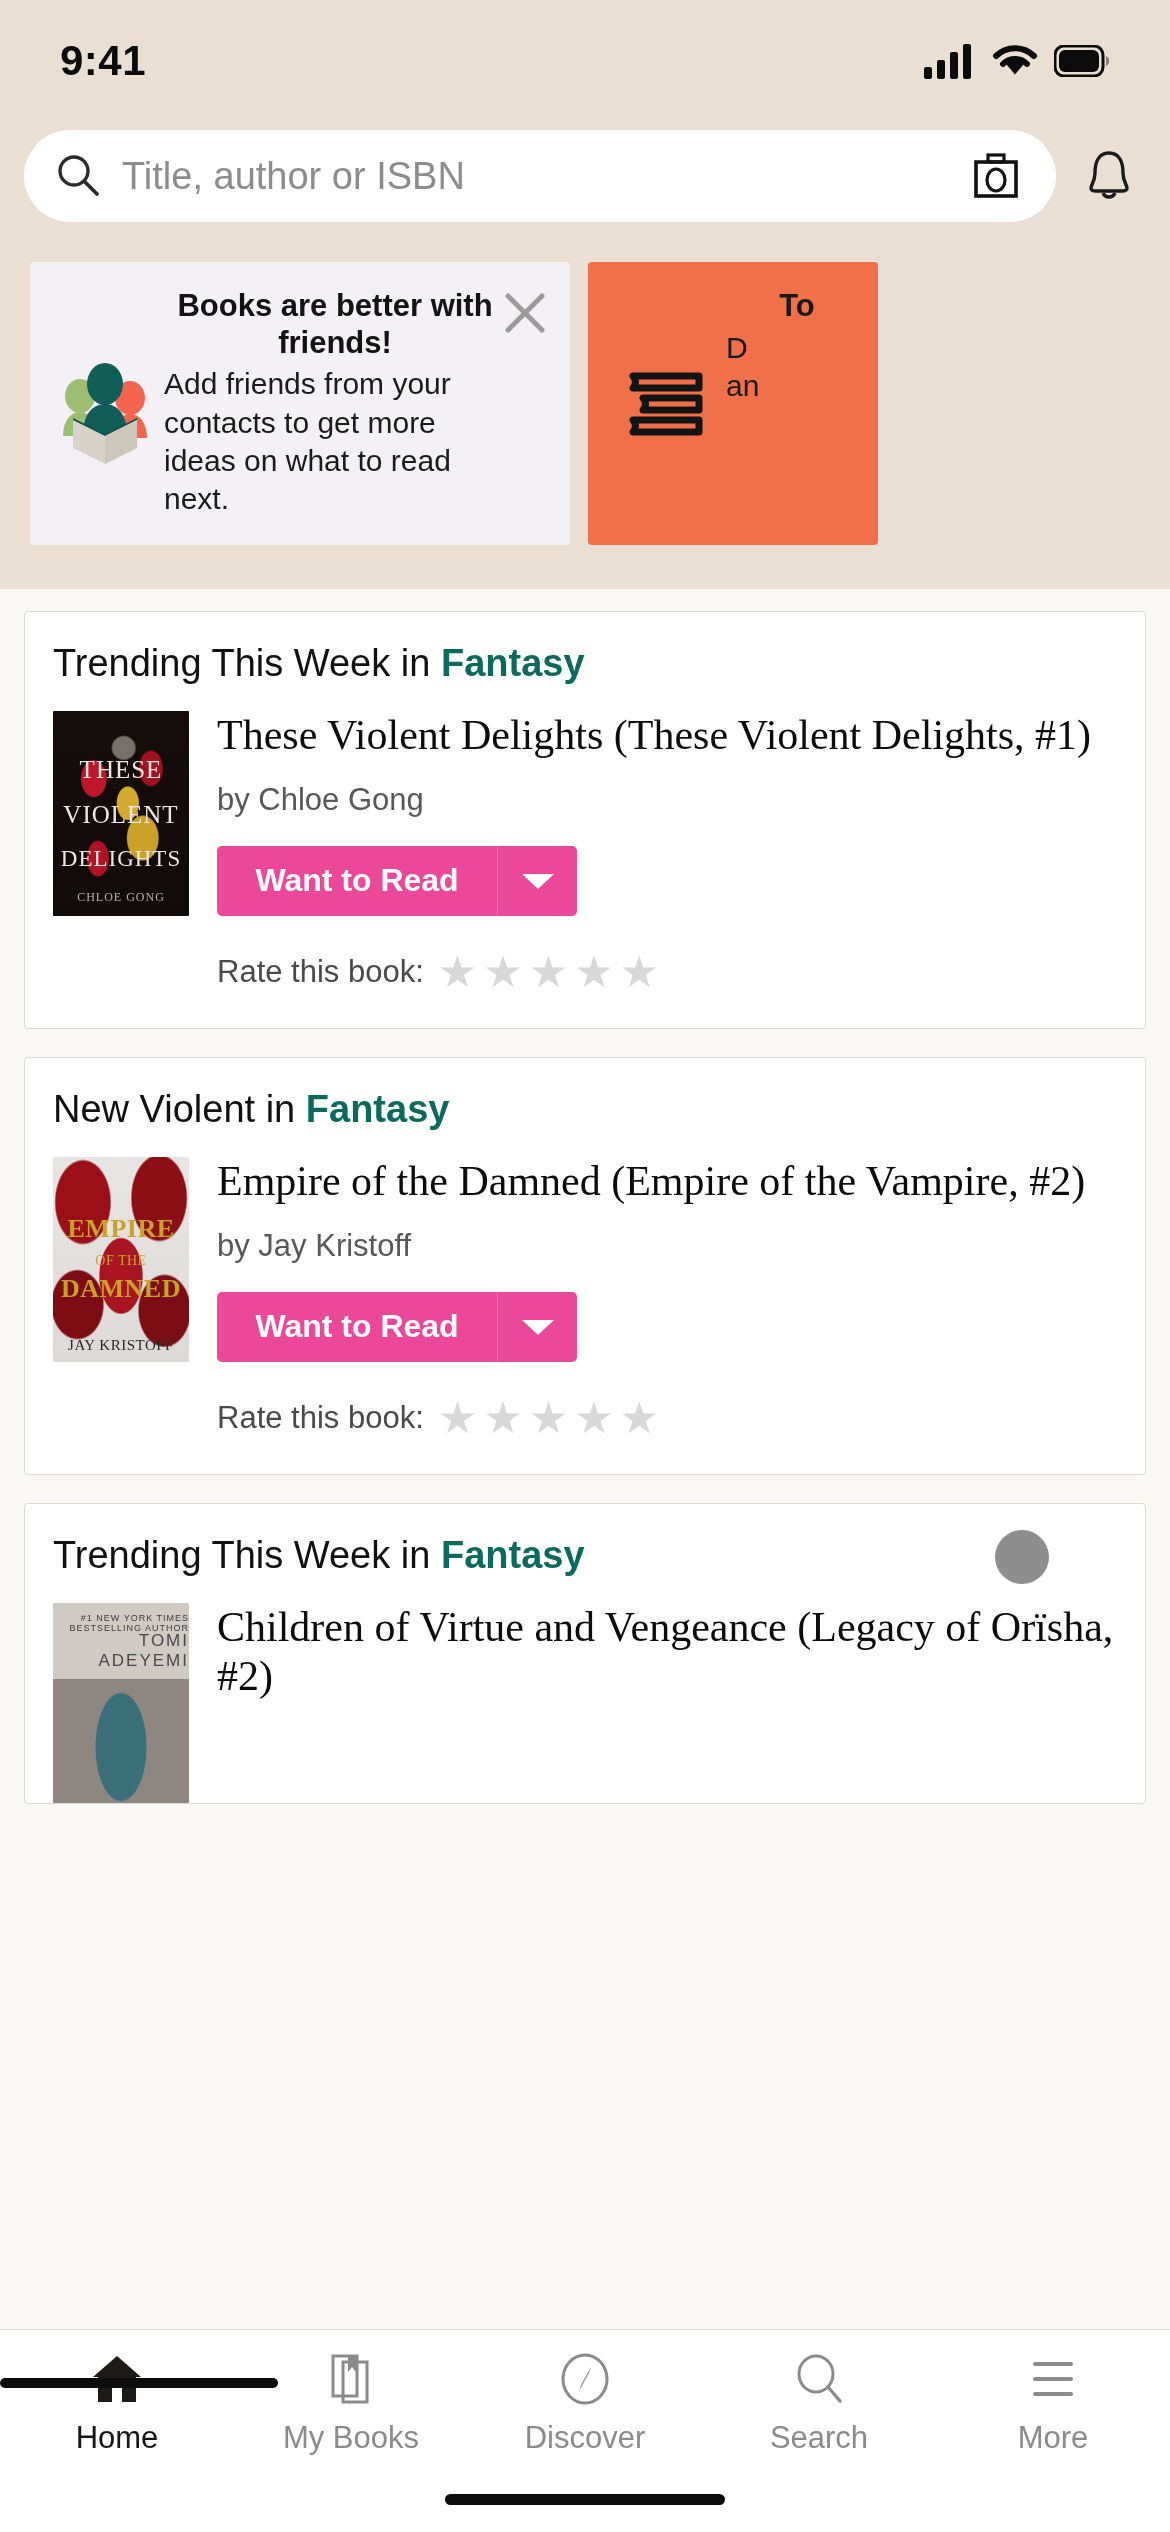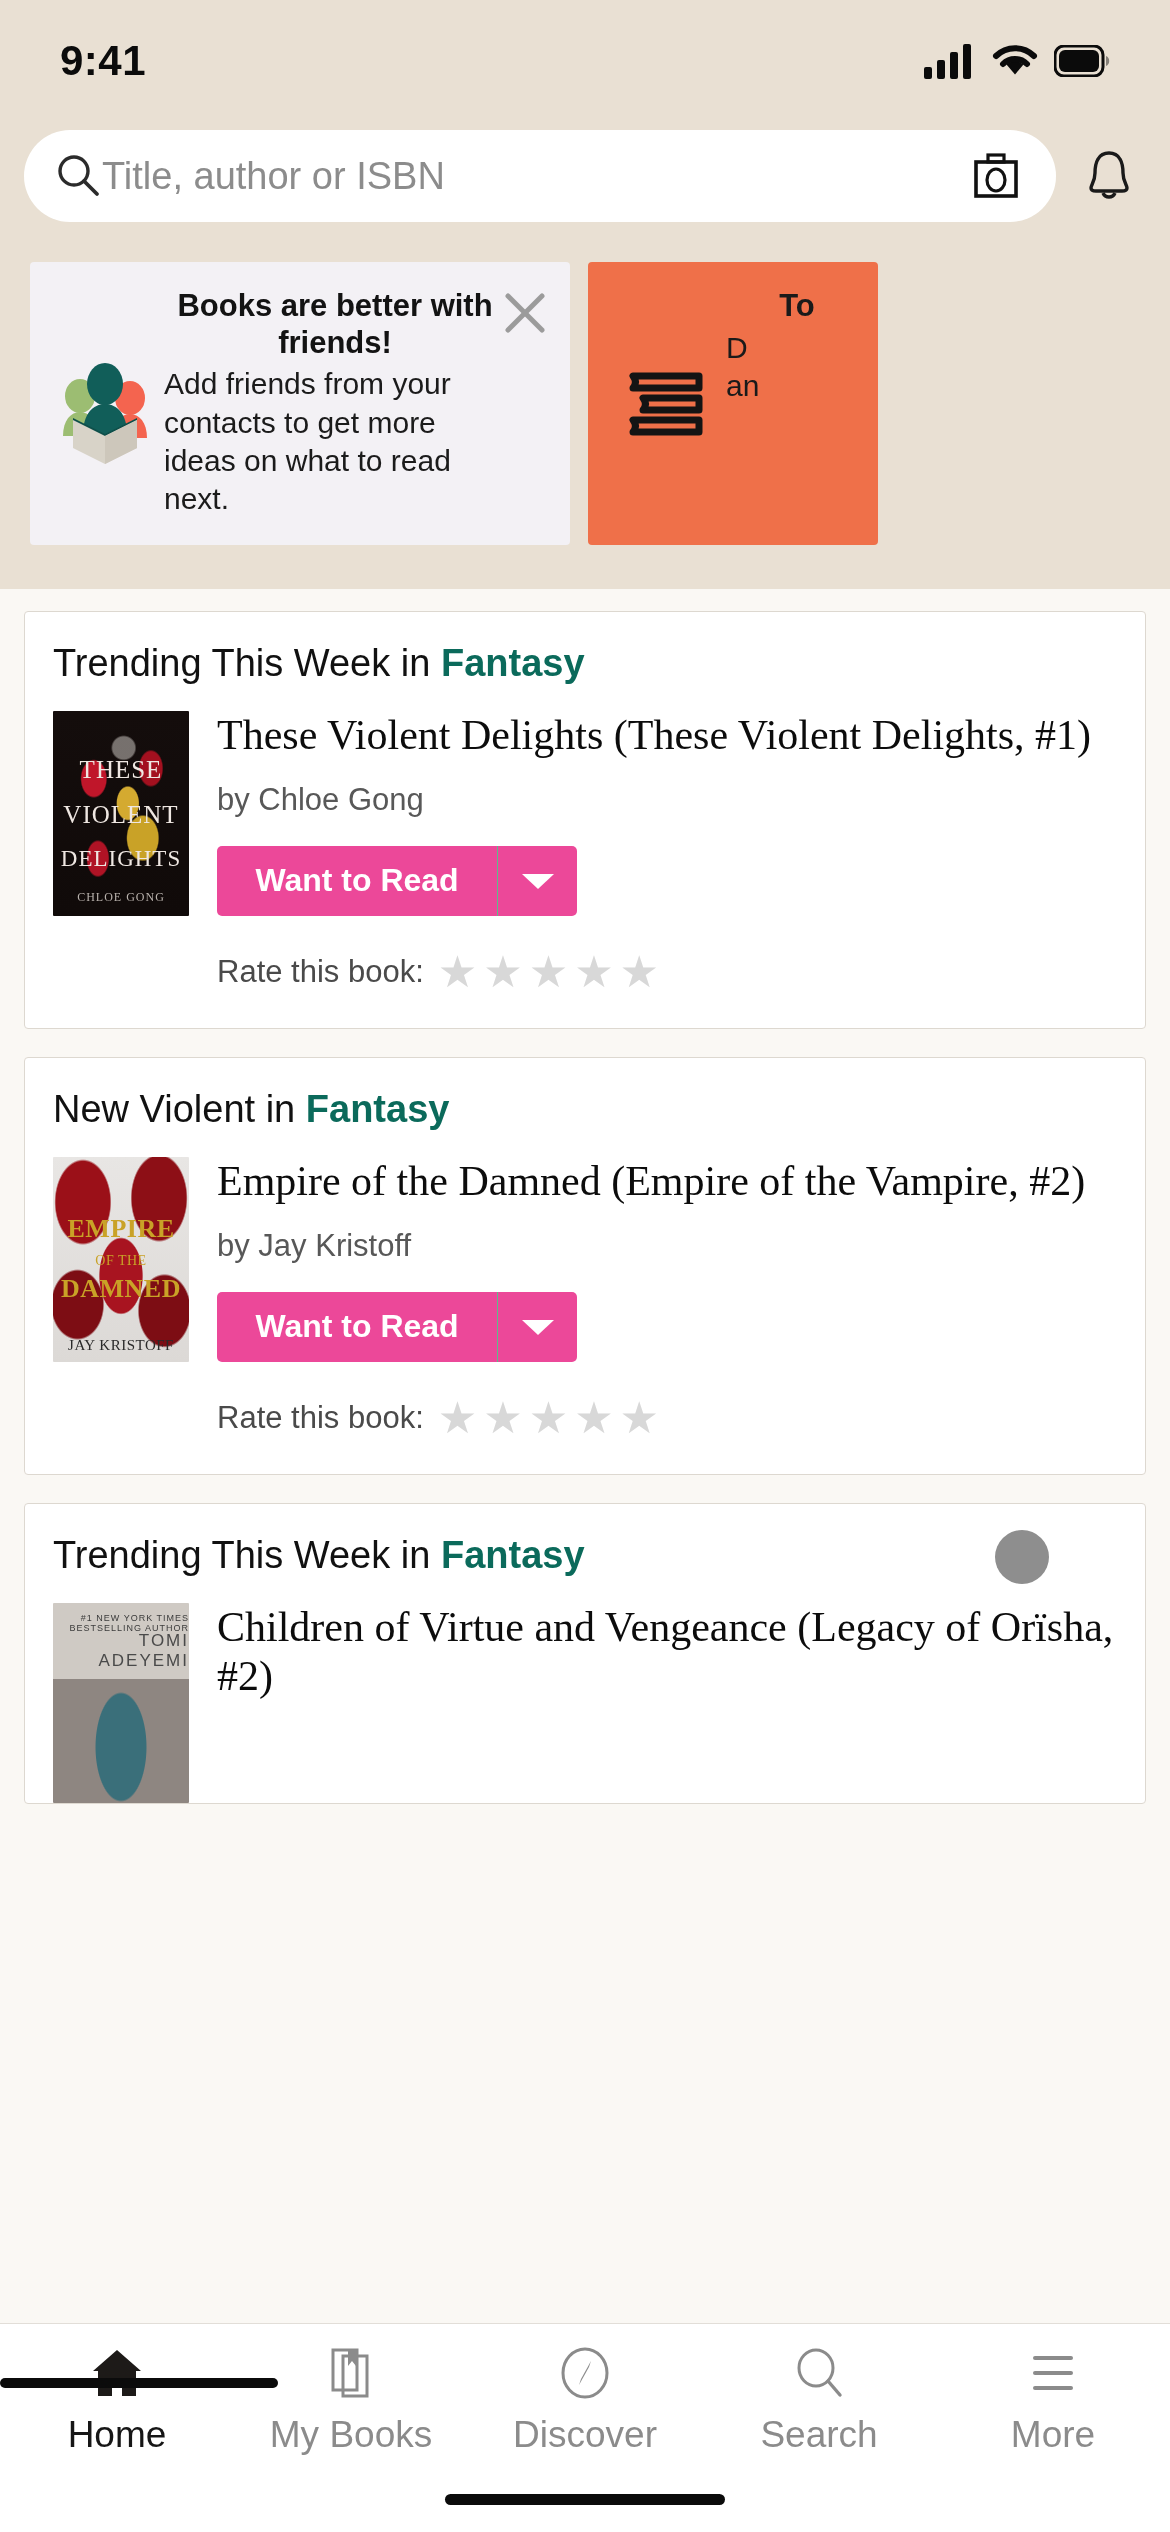--- a/index.html
+++ b/index.html
@@ -42,20 +42,21 @@
     padding: 30px 24px 0 24px;
     gap: 16px;
   }
   .search-bar {
     flex: 1;
     height: 92px;
     background: #ffffff;
     border-radius: 46px;
     display: flex; align-items: center;
     padding: 0 34px 0 30px;
+    gap: 20px;
   }
   .search-placeholder {
     flex: 1;
     font-size: 38px; color: #8c8c8c;
   }
   .bell-btn {
     width: 74px; height: 74px;
     display: flex; align-items: center; justify-content: center;
     flex: 0 0 auto;
   }
@@ -228,21 +229,21 @@
     flex: 0 0 auto;
     background: #ffffff;
     border-top: 1px solid #e2ded8;
     display: flex;
     padding: 22px 0 10px 0;
   }
   .tab {
     flex: 1;
     display: flex; flex-direction: column; align-items: center; gap: 14px;
   }
-  .tab-label { font-size: 37px; color: #8b8b8b; }
+  .tab-label { font-size: 31px; color: #8b8b8b; }
   .tab.active .tab-label { color: #161616; }
   .home-indicator {
     flex: 0 0 auto;
     height: 66px;
     display: flex; align-items: center; justify-content: center;
     background: #ffffff;
   }
   .home-bar {
     width: 280px; height: 11px; border-radius: 6px; background: #0b0b0b;
   }

